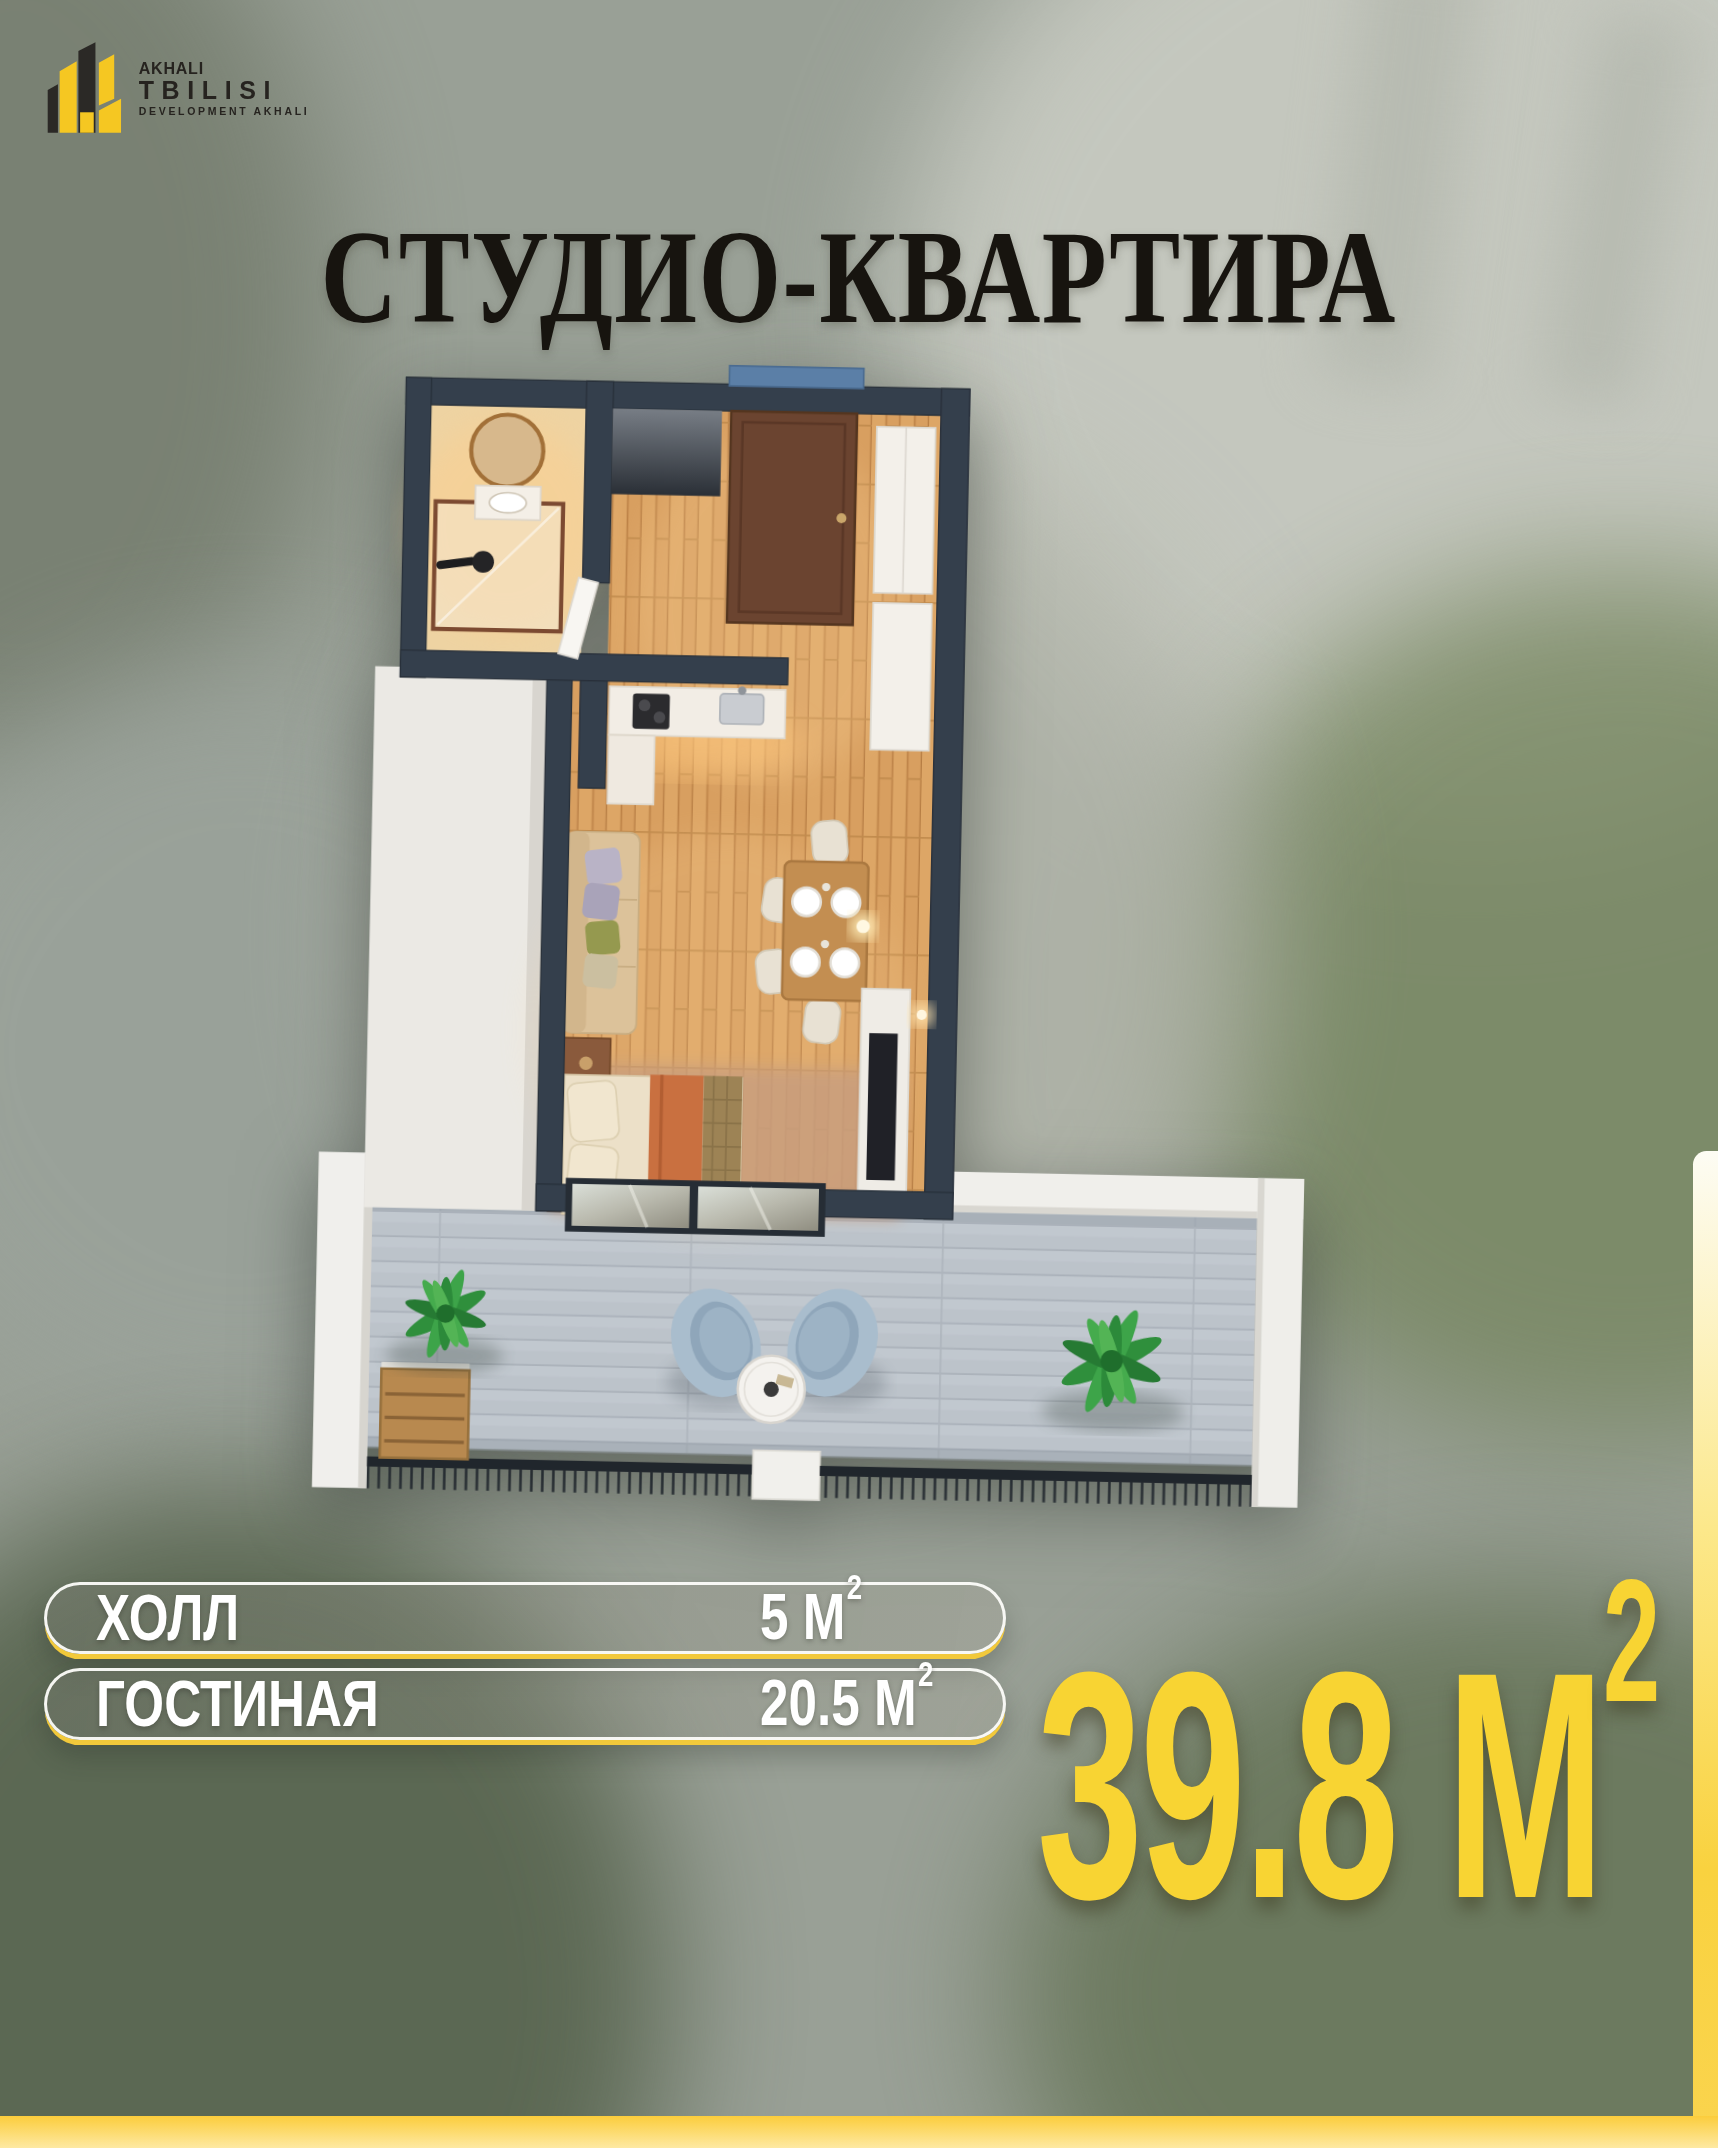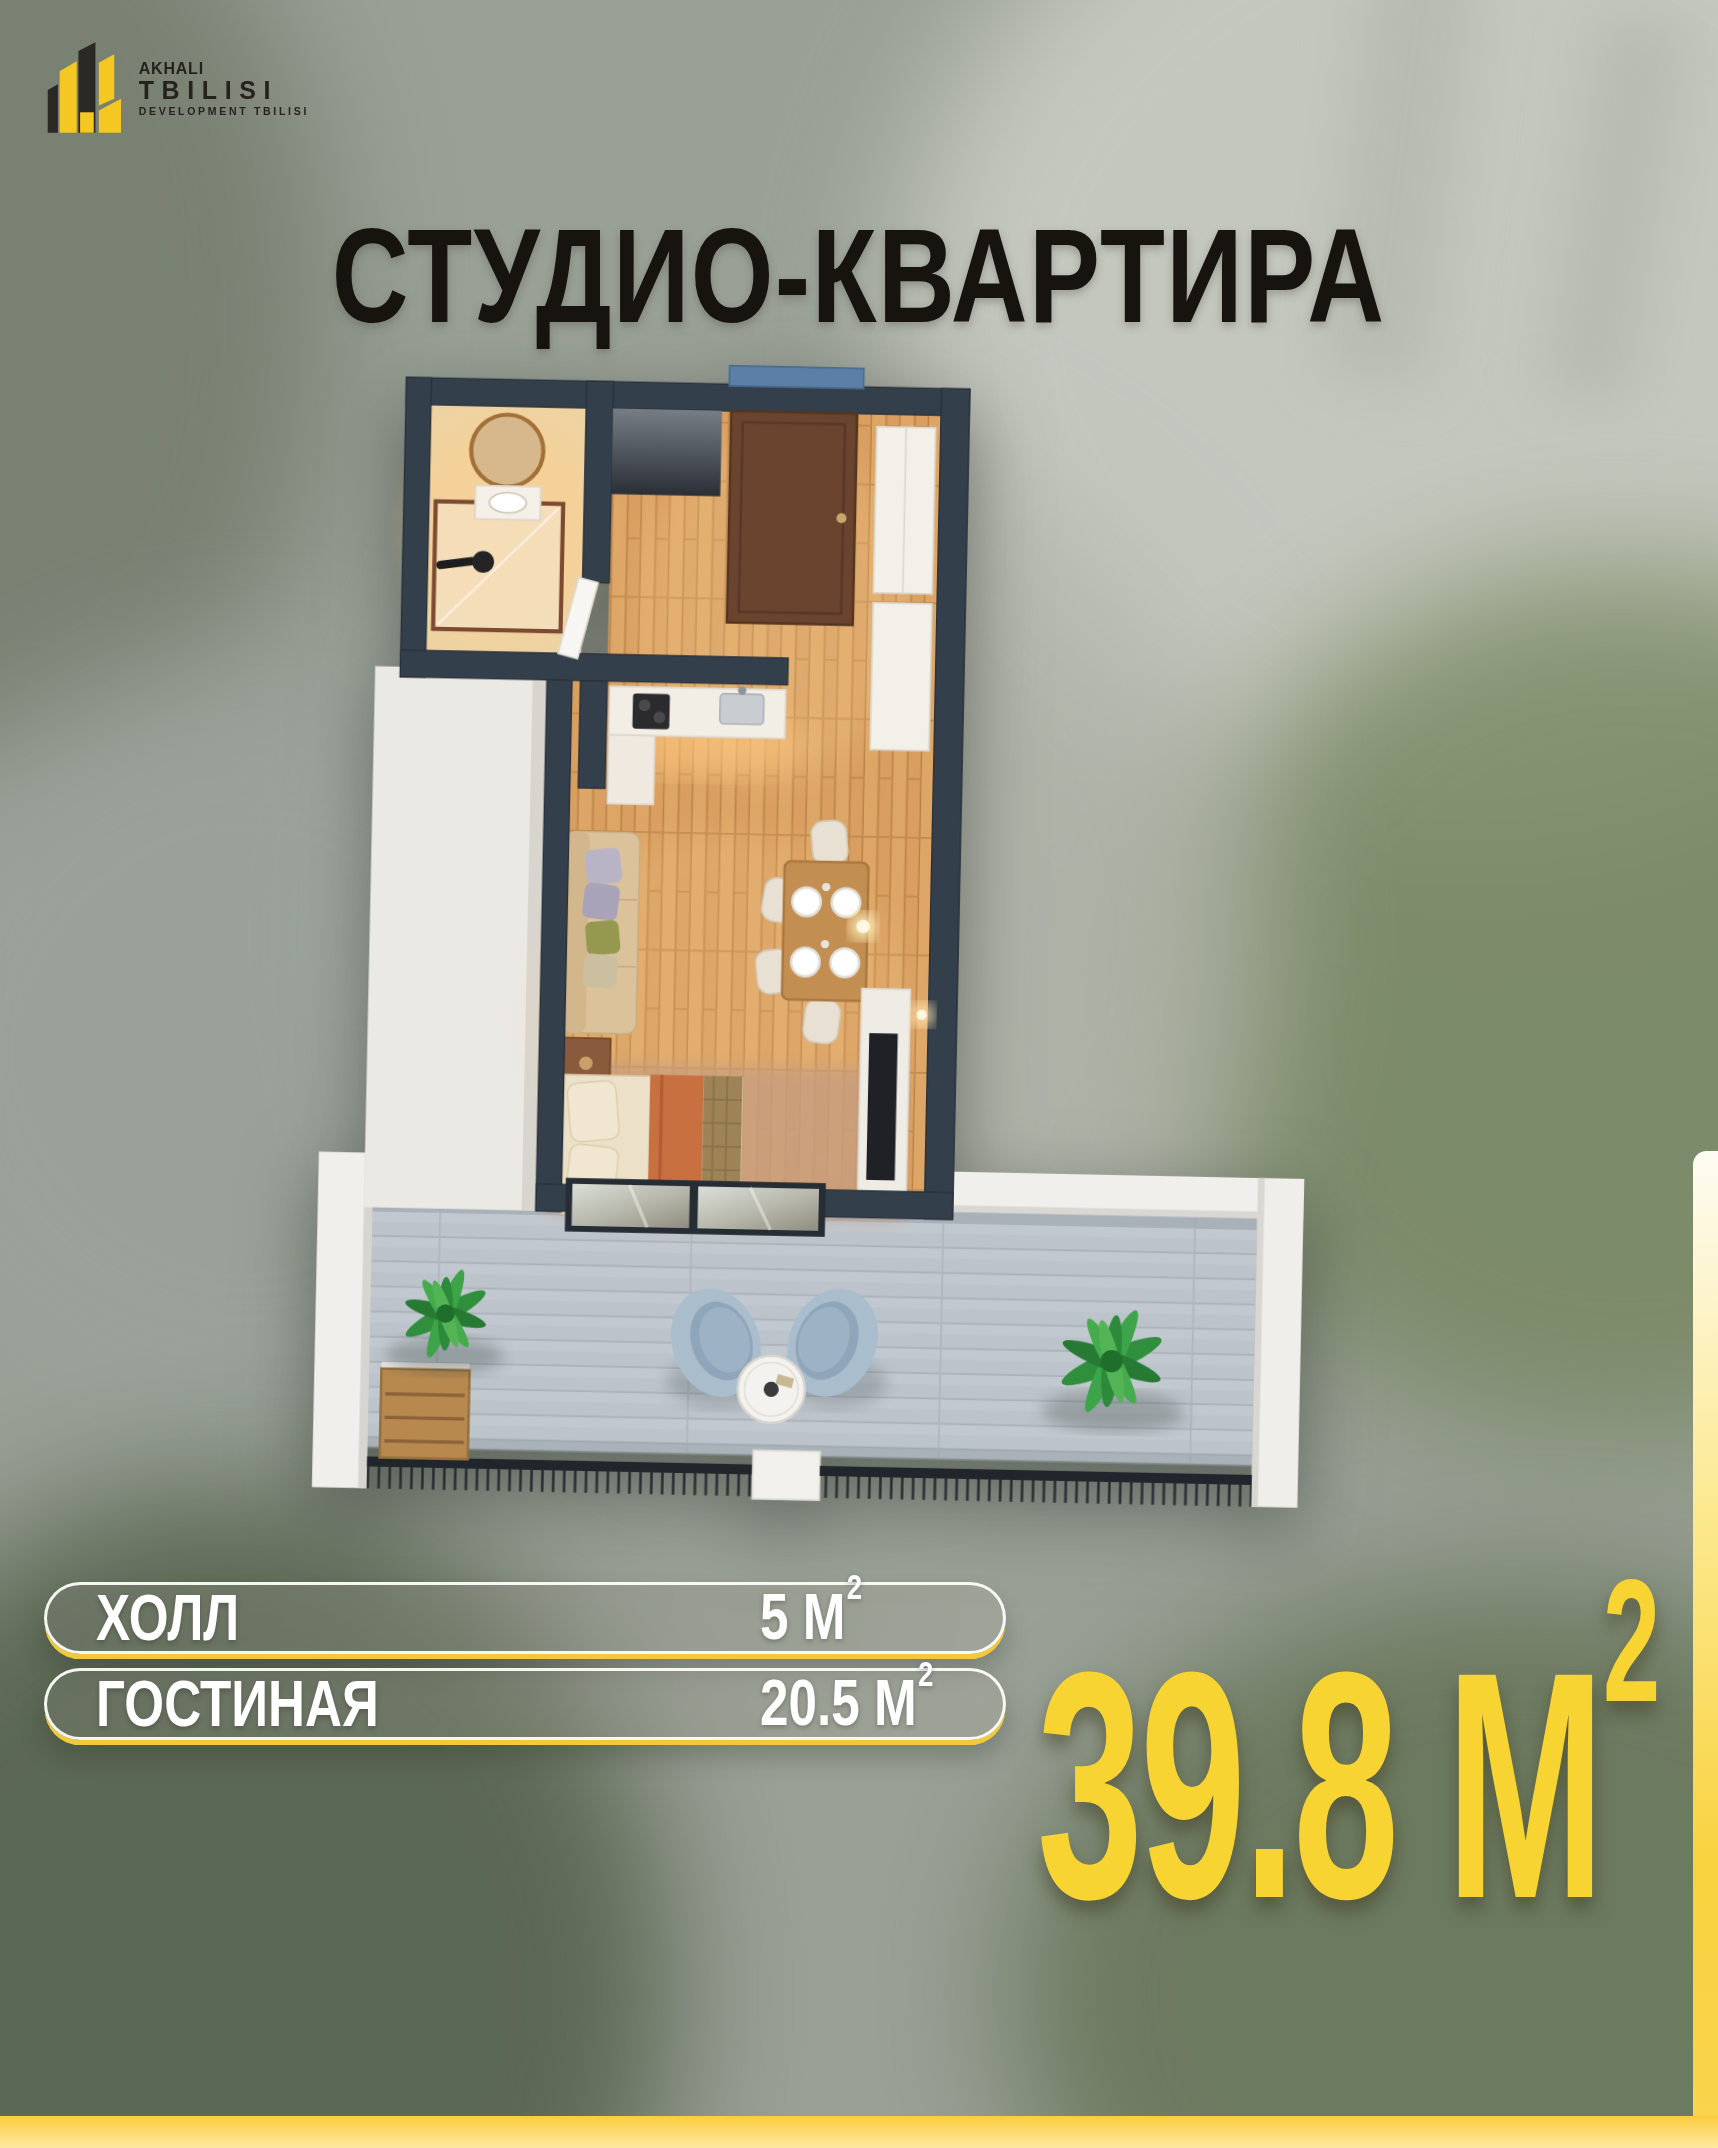--- a/index.html
+++ b/index.html
@@ -24,21 +24,21 @@
 
   
   .logo{position:absolute;left:46px;top:37px;display:flex;align-items:flex-start;z-index:5;}
   .logo-icon{width:81px;height:96px;flex:0 0 auto;}
   .logo-text{margin-left:11.7px;margin-top:23.5px;color:#26231f;line-height:1.06;}
   .logo-l1{font-size:16px;font-weight:bold;letter-spacing:0.8px;}
   .logo-l2{font-size:25px;font-weight:bold;letter-spacing:7.6px;}
   .logo-l3{font-size:10.5px;font-weight:bold;letter-spacing:2.7px;margin-top:2.5px;}
 
   
-  .title{position:absolute;left:0;top:200px;width:1718px;text-align:center;z-index:5;margin:0;}
+  .title{position:absolute;left:0;top:200px;width:1718px;text-align:center;z-index:5;margin:0;font-family:Liberation Serif, serif;}
   .title span{
     display:inline-block;transform:scaleX(.8);transform-origin:center top;
     font-size:133px;font-weight:bold;color:#17140f;letter-spacing:1.7px;
     text-shadow:0 4.2px 10px rgba(80,80,68,.35);white-space:nowrap;
   }
 
   
   .plan-wrap{position:absolute;left:319px;top:365px;width:1015px;height:1175px;z-index:3;transform:rotate(1.2deg);}
   .plan-wrap svg{filter:drop-shadow(0 25px 38px rgba(38,44,37,.5));}
 
@@ -103,21 +103,21 @@
     <polygon points="2,62 14,55 14,112 2,112" fill="#2b2926"></polygon>
     <polygon points="16,40 36,28 36,112 16,112" fill="#f5c722"></polygon>
     <polygon points="38,16 58,6 58,112 38,112" fill="#2b2926"></polygon>
     <polygon points="62,30 80,20 80,72 62,80" fill="#f5c722"></polygon>
     <polygon points="62,86 88,72 88,112 62,112" fill="#f5c722"></polygon>
     <polygon points="40,88 56,88 56,112 40,112" fill="#f5c722"></polygon>
   </svg>
   <div class="logo-text">
     <div class="logo-l1">AKHALI</div>
     <div class="logo-l2">TBILISI</div>
-    <div class="logo-l3">DEVELOPMENT TBILISI</div>
+    <div class="logo-l3">DEVELOPMENT AKHALI</div>
   </div>
 </header>
 
 <h1 class="title">
   <span>СТУДИО-КВАРТИРА</span>
 </h1>
 
 <div class="plan-wrap">
 <svg width="1015" height="1175" viewBox="0 0 1210 1400">
   <defs>

